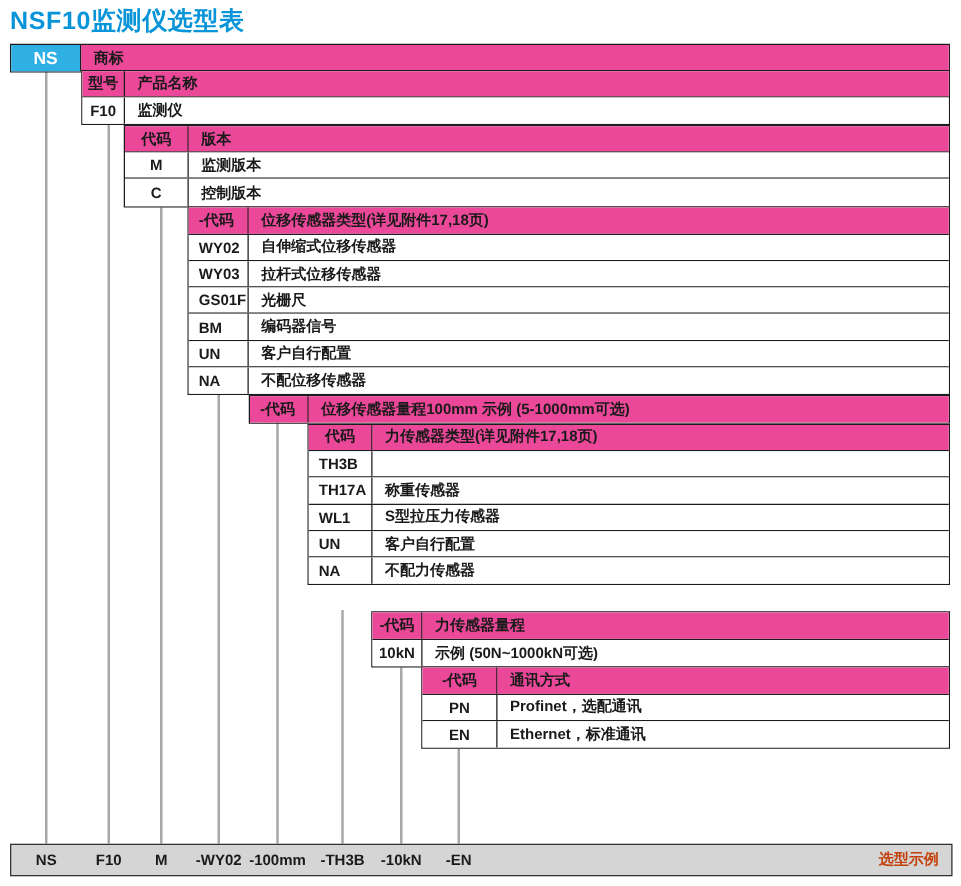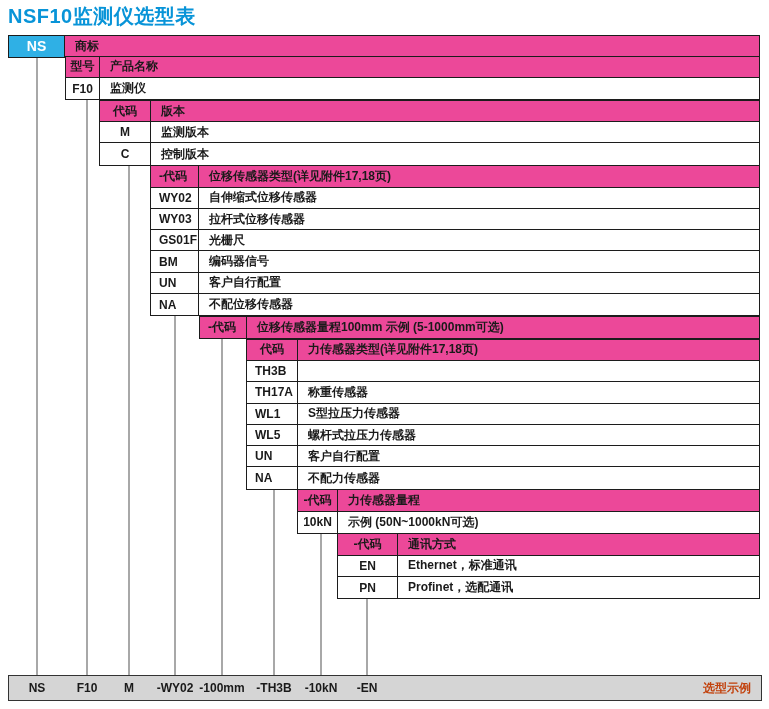--- a/index.html
+++ b/index.html
@@ -163,24 +163,20 @@
     </div>
     <div class="row">
       <div class="cell code padleft" style="width:51px;">TH17A</div>
       <div class="cell desc">称重传感器</div>
     </div>
     <div class="row">
       <div class="cell code padleft" style="width:51px;">WL1</div>
       <div class="cell desc">S型拉压力传感器</div>
     </div>
     <div class="row">
-      <div class="cell code padleft" style="width:51px;">WL5</div>
-      <div class="cell desc">螺杆式拉压力传感器</div>
-    </div>
-    <div class="row">
       <div class="cell code padleft" style="width:51px;">UN</div>
       <div class="cell desc">客户自行配置</div>
     </div>
     <div class="row">
       <div class="cell code padleft" style="width:51px;">NA</div>
       <div class="cell desc">不配力传感器</div>
     </div>
   </div>
 
   <div class="block" style="left:297px;top:489.3px;width:463px;">
@@ -193,26 +189,26 @@
       <div class="cell desc">示例 (50N~1000kN可选)</div>
     </div>
   </div>
 
   <div class="block" style="left:337px;top:533.4px;width:423px;">
     <div class="row hdr">
       <div class="cell code" style="width:60px;">-代码</div>
       <div class="cell desc">通讯方式</div>
     </div>
     <div class="row">
+      <div class="cell code" style="width:60px;">PN</div>
+      <div class="cell desc">Profinet，选配通讯</div>
+    </div>
+    <div class="row">
       <div class="cell code" style="width:60px;">EN</div>
       <div class="cell desc">Ethernet，标准通讯</div>
-    </div>
-    <div class="row">
-      <div class="cell code" style="width:60px;">PN</div>
-      <div class="cell desc">Profinet，选配通讯</div>
     </div>
   </div>
 
   <div class="example-bar">
     <span class="bar-seg" style="left:28px;">NS</span>
     <span class="bar-seg" style="left:78px;">F10</span>
     <span class="bar-seg" style="left:120px;">M</span>
     <span class="bar-seg" style="left:166px;">-WY02</span>
     <span class="bar-seg" style="left:213px;">-100mm</span>
     <span class="bar-seg" style="left:265px;">-TH3B</span>

